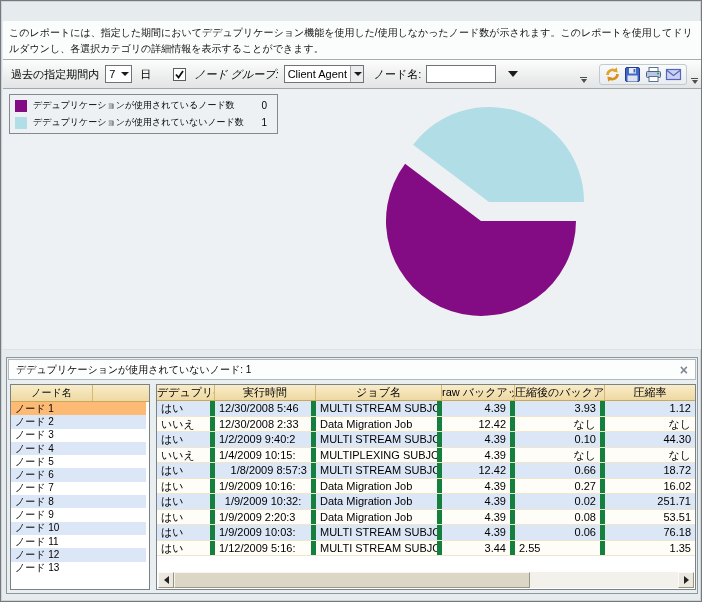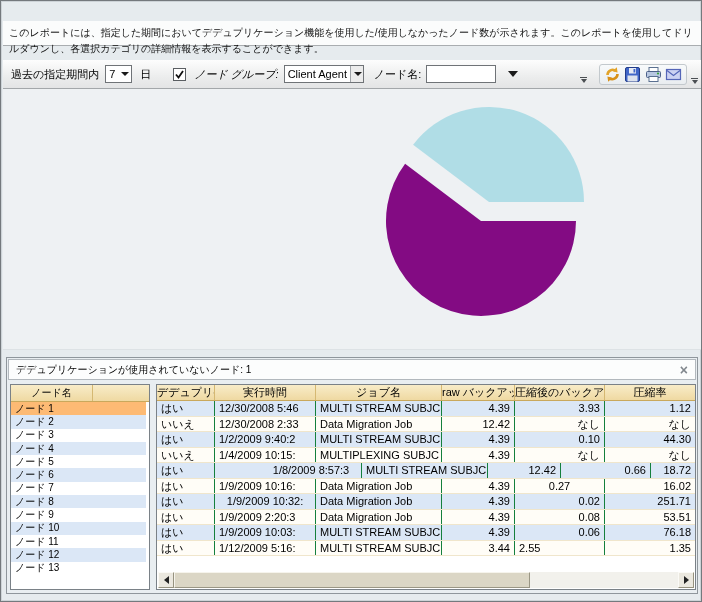--- a/index.html
+++ b/index.html
@@ -6,21 +6,21 @@
   body{font-family:"Liberation Sans",sans-serif;}
   #window{position:relative;width:702px;height:602px;background:#e6ebee;border:1px solid #74797d;box-sizing:border-box;box-shadow:inset 0 0 0 1px #cdd3d7;overflow:hidden;}
   
   .titlebar{position:absolute;left:2px;top:2px;width:698px;height:18px;background:linear-gradient(to right,#17435f,#1d517a 45%,#3d85b4);overflow:hidden;}
   .titlebar::before{content:"";position:absolute;left:0;top:0;width:240px;height:100%;background:linear-gradient(115deg,rgba(150,205,235,.95) 0%,rgba(150,205,235,0) 30%);}
   .titlebar::after{content:"";position:absolute;left:0;top:0;width:100%;height:1px;background:rgba(140,195,230,.8);}
   .grip{position:absolute;left:6px;top:4px;width:8px;height:10px;background:repeating-linear-gradient(to right,rgba(200,225,245,.75) 0 2px,transparent 2px 3px);}
   .wtitle{position:absolute;left:22px;top:3px;font-size:11.5px;font-weight:bold;color:#fff;}
   .sqr{right:8px;width:9px;height:9px;border:2px solid #fff;top:4px;position:absolute;}
   
-  .desc{position:absolute;left:2px;top:20px;width:698px;height:25px;background:#fbfcfc;border-bottom:1px solid #a9adb0;box-sizing:border-box;padding:4px 6px 0 6px;font-size:10px;color:#111;line-height:16px;}
+  .desc{position:absolute;left:2px;top:20px;width:698px;height:39px;background:#fbfcfc;border-bottom:1px solid #a9adb0;box-sizing:border-box;padding:4px 6px 0 6px;font-size:10px;color:#111;line-height:16px;}
   
   .filterbar{position:absolute;left:2px;top:59px;width:698px;height:29px;background:linear-gradient(#fdfdfd,#eceded 60%,#e3e4e5);border-bottom:1px solid #a3a7aa;box-sizing:border-box;}
   .fb-flow{position:absolute;left:8px;top:0;height:28px;display:flex;align-items:center;font-size:11px;color:#000;white-space:nowrap;}
   .combo{display:flex;align-items:center;background:#fff;border:1px solid #6f7377;height:18px;box-sizing:border-box;overflow:hidden;}
   .combo .val{padding:0 3px;font-size:11px;white-space:nowrap;}
   .combo .cbtn{width:13px;align-self:stretch;display:flex;align-items:center;justify-content:center;background:#ececec;border-left:1px solid #9fa3a7;flex:none;}
   .arr{width:0;height:0;border-left:4px solid transparent;border-right:4px solid transparent;border-top:4px solid #1a1a1a;}
   .chk{width:13px;height:13px;background:#fff;border:1px solid #5a5e62;box-sizing:border-box;display:flex;align-items:center;justify-content:center;}
   .inputbox{width:70px;height:18px;background:#fff;border:1px solid #6f7377;box-sizing:border-box;font-size:11px;}
   .mini-ovf{position:absolute;display:flex;flex-direction:column;align-items:center;gap:1px;}
@@ -49,21 +49,21 @@
   .ltable .th{line-height:16px;font-size:10px;}
   .rtable .thead{height:16px;}
   .rtable .th{line-height:15px;}
   #lrows{padding-right:3px;background:#fff;}
   .lrow{height:13.3px;font-size:10px;display:flex;align-items:center;padding-left:4px;color:#000;white-space:nowrap;}
   .lrow.alt{background:#dbe7f6;}
   .lrow.sel{background:#fdba74;}
   .drow{height:15.5px;display:flex;box-sizing:border-box;border-bottom:1px solid #f0e6cc;}
   .drow.alt{background:#dbe7f6;}
   .drow.plain{background:#fffdf7;}
-  .dc{font-size:11px;line-height:13.5px;color:#000;overflow:hidden;white-space:nowrap;box-sizing:border-box;padding:1px 4px 0 4px;border-right:1px solid #15803d;}
+  .dc{font-size:11px;line-height:13.5px;color:#000;overflow:hidden;white-space:nowrap;box-sizing:border-box;padding:1px 4px 0 4px;border-right:5px solid #15803d;}
   .hscroll{position:absolute;left:1px;right:1px;bottom:1px;height:16px;display:flex;background:#f2f1ec;}
   .sb-btn{width:16px;height:16px;background:#ebe8df;border:1px solid;border-color:#fbfaf6 #96927f #96927f #fbfaf6;box-sizing:border-box;display:flex;align-items:center;justify-content:center;flex:none;}
   .sb-thumb{width:356px;height:16px;background:#dbd6c5;border:1px solid;border-color:#f6f4ec #9a9684 #9a9684 #f6f4ec;box-sizing:border-box;flex:none;}
   .tri-l{width:0;height:0;border-top:4px solid transparent;border-bottom:4px solid transparent;border-right:5px solid #222;}
   .tri-r{width:0;height:0;border-top:4px solid transparent;border-bottom:4px solid transparent;border-left:5px solid #222;}
 </style>
 </head>
 <body>
 
 <div id="window">
@@ -126,20 +126,32 @@
       <span class="bar"></span>
         <span class="tri"></span>
     </span>
   </div>
 
   <div class="chartarea">
     <svg id="pieSvg" width="698" height="260" viewBox="0 0 698 260">
         <path d="M486,113 L581.0,113.0 A95,95 0 0 0 410.1,55.8 Z" fill="#b0dde6"></path>
         <path d="M478,132 L402.1,74.8 A95,95 0 1 0 573.0,132.0 Z" fill="#830b83"></path>
       </svg>
+    <div class="legend" id="legendBox">
+        <div class="leg-row">
+          <span class="leg-sw" style="background: rgb(131, 11, 131);"></span>
+          <span class="leg-label">デデュプリケーションが使用されているノード数</span>
+          <span class="leg-count">0</span>
+        </div>
+        <div class="leg-row">
+          <span class="leg-sw" style="background: rgb(176, 221, 230);"></span>
+          <span class="leg-label">デデュプリケーションが使用されていないノード数</span>
+          <span class="leg-count">1</span>
+        </div>
+      </div>
   </div>
 
   <div class="panel">
     <div class="panel-header">
       <span class="panel-title">デデュプリケーションが使用されていないノード: 1</span>
       <span class="panel-x">×</span>
     </div>
     <div class="ltable">
       <div class="thead">
         <div class="th" style="width:82px;">ノード名</div>
@@ -198,32 +210,32 @@
           <div class="drow plain">
             <div class="dc" style="width: 58px; flex: 0 0 auto; text-align: left;">いいえ</div>
             <div class="dc" style="width: 101px; flex: 0 0 auto; text-align: left;">1/4/2009 10:15:</div>
             <div class="dc" style="width: 126px; flex: 0 0 auto; text-align: left;">MULTIPLEXING SUBJC</div>
             <div class="dc" style="width: 73px; flex: 0 0 auto; text-align: right;">4.39</div>
             <div class="dc" style="width: 90px; flex: 0 0 auto; text-align: right;">なし</div>
             <div class="dc" style="flex: 1 1 0%; border-right: none; text-align: right;">なし</div>
           </div>
           <div class="drow alt">
             <div class="dc" style="width: 58px; flex: 0 0 auto; text-align: left;">はい</div>
-            <div class="dc" style="width: 101px; flex: 0 0 auto; text-align: center; margin-left: 46px;">1/8/2009 8:57:3</div>
+            <div class="dc" style="width: 101px; flex: 0 0 auto; text-align: right;">1/8/2009 8:57:3</div>
             <div class="dc" style="width: 126px; flex: 0 0 auto; text-align: left;">MULTI STREAM SUBJC</div>
             <div class="dc" style="width: 73px; flex: 0 0 auto; text-align: right;">12.42</div>
             <div class="dc" style="width: 90px; flex: 0 0 auto; text-align: right;">0.66</div>
             <div class="dc" style="flex: 1 1 0%; border-right: none; text-align: right;">18.72</div>
           </div>
           <div class="drow plain">
             <div class="dc" style="width: 58px; flex: 0 0 auto; text-align: left;">はい</div>
             <div class="dc" style="width: 101px; flex: 0 0 auto; text-align: left;">1/9/2009 10:16:</div>
             <div class="dc" style="width: 126px; flex: 0 0 auto; text-align: left;">Data Migration Job</div>
             <div class="dc" style="width: 73px; flex: 0 0 auto; text-align: right;">4.39</div>
-            <div class="dc" style="width: 90px; flex: 0 0 auto; text-align: center;">0.27</div>
+            <div class="dc" style="width: 90px; flex: 0 0 auto; text-align: right;">0.27</div>
             <div class="dc" style="flex: 1 1 0%; border-right: none; text-align: right;">16.02</div>
           </div>
           <div class="drow alt">
             <div class="dc" style="width: 58px; flex: 0 0 auto; text-align: left;">はい</div>
             <div class="dc" style="width: 101px; flex: 0 0 auto; text-align: center;">1/9/2009 10:32:</div>
             <div class="dc" style="width: 126px; flex: 0 0 auto; text-align: left;">Data Migration Job</div>
             <div class="dc" style="width: 73px; flex: 0 0 auto; text-align: right;">4.39</div>
             <div class="dc" style="width: 90px; flex: 0 0 auto; text-align: right;">0.02</div>
             <div class="dc" style="flex: 1 1 0%; border-right: none; text-align: right;">251.71</div>
           </div>

